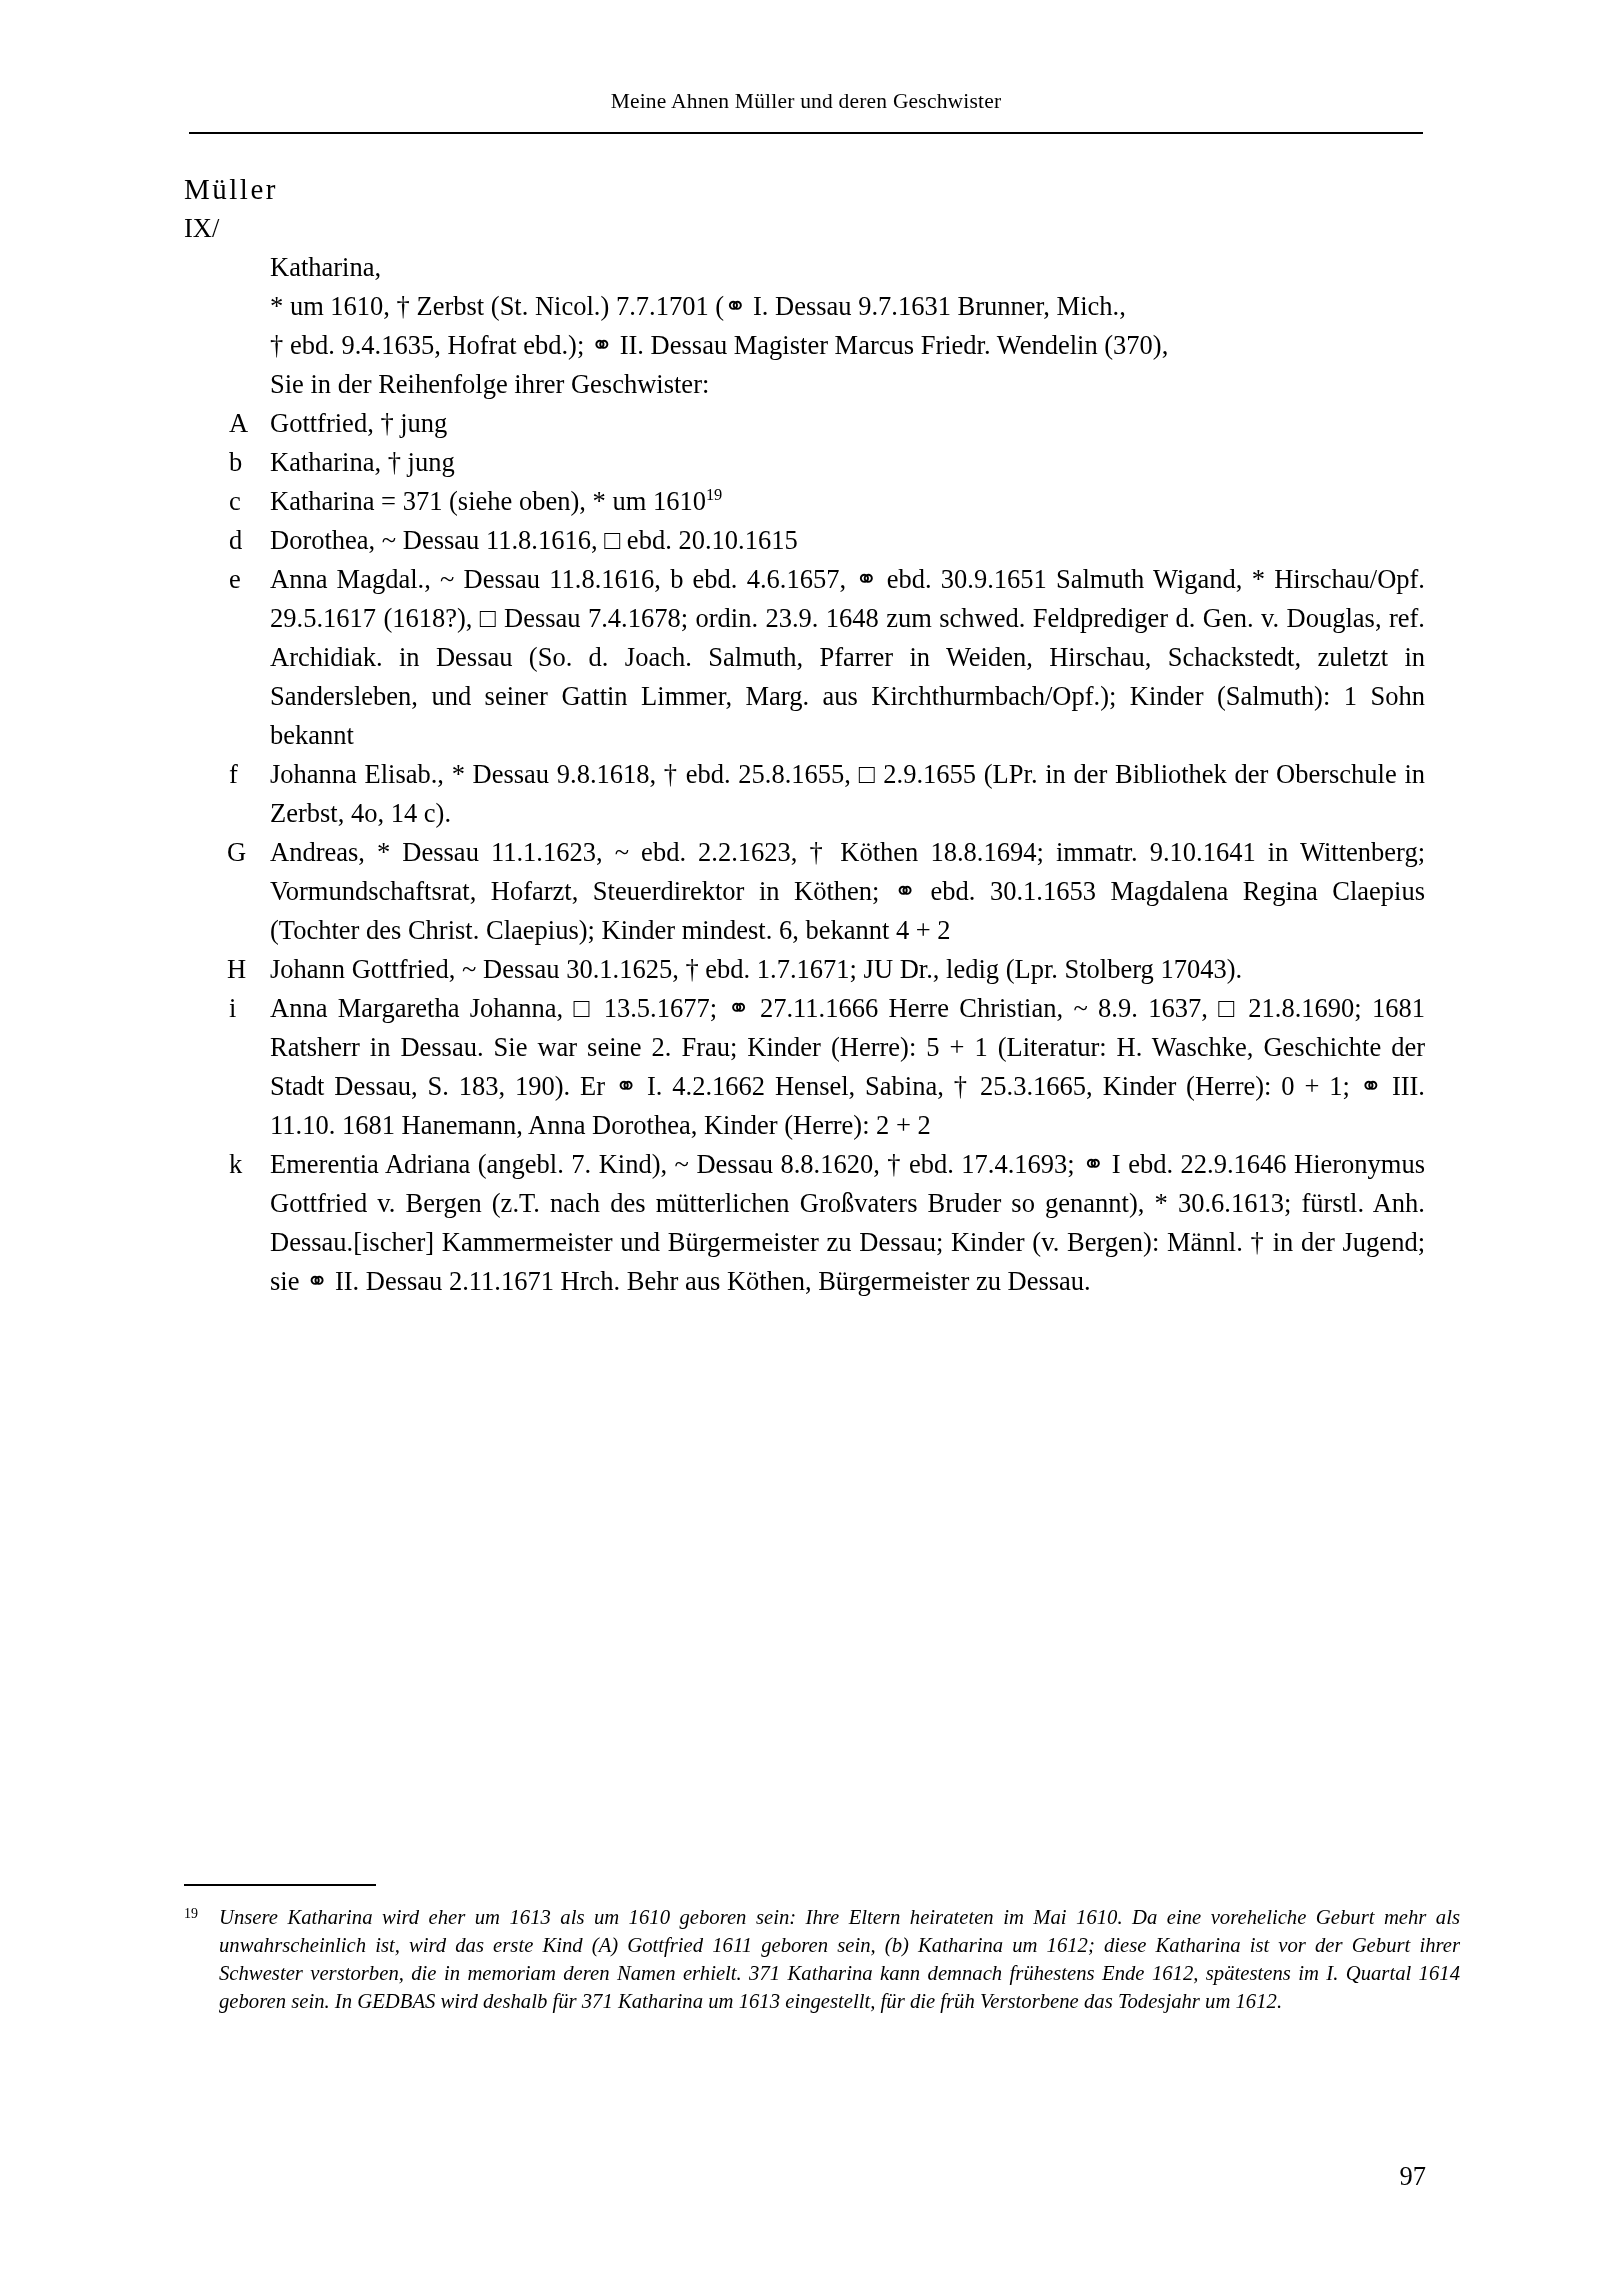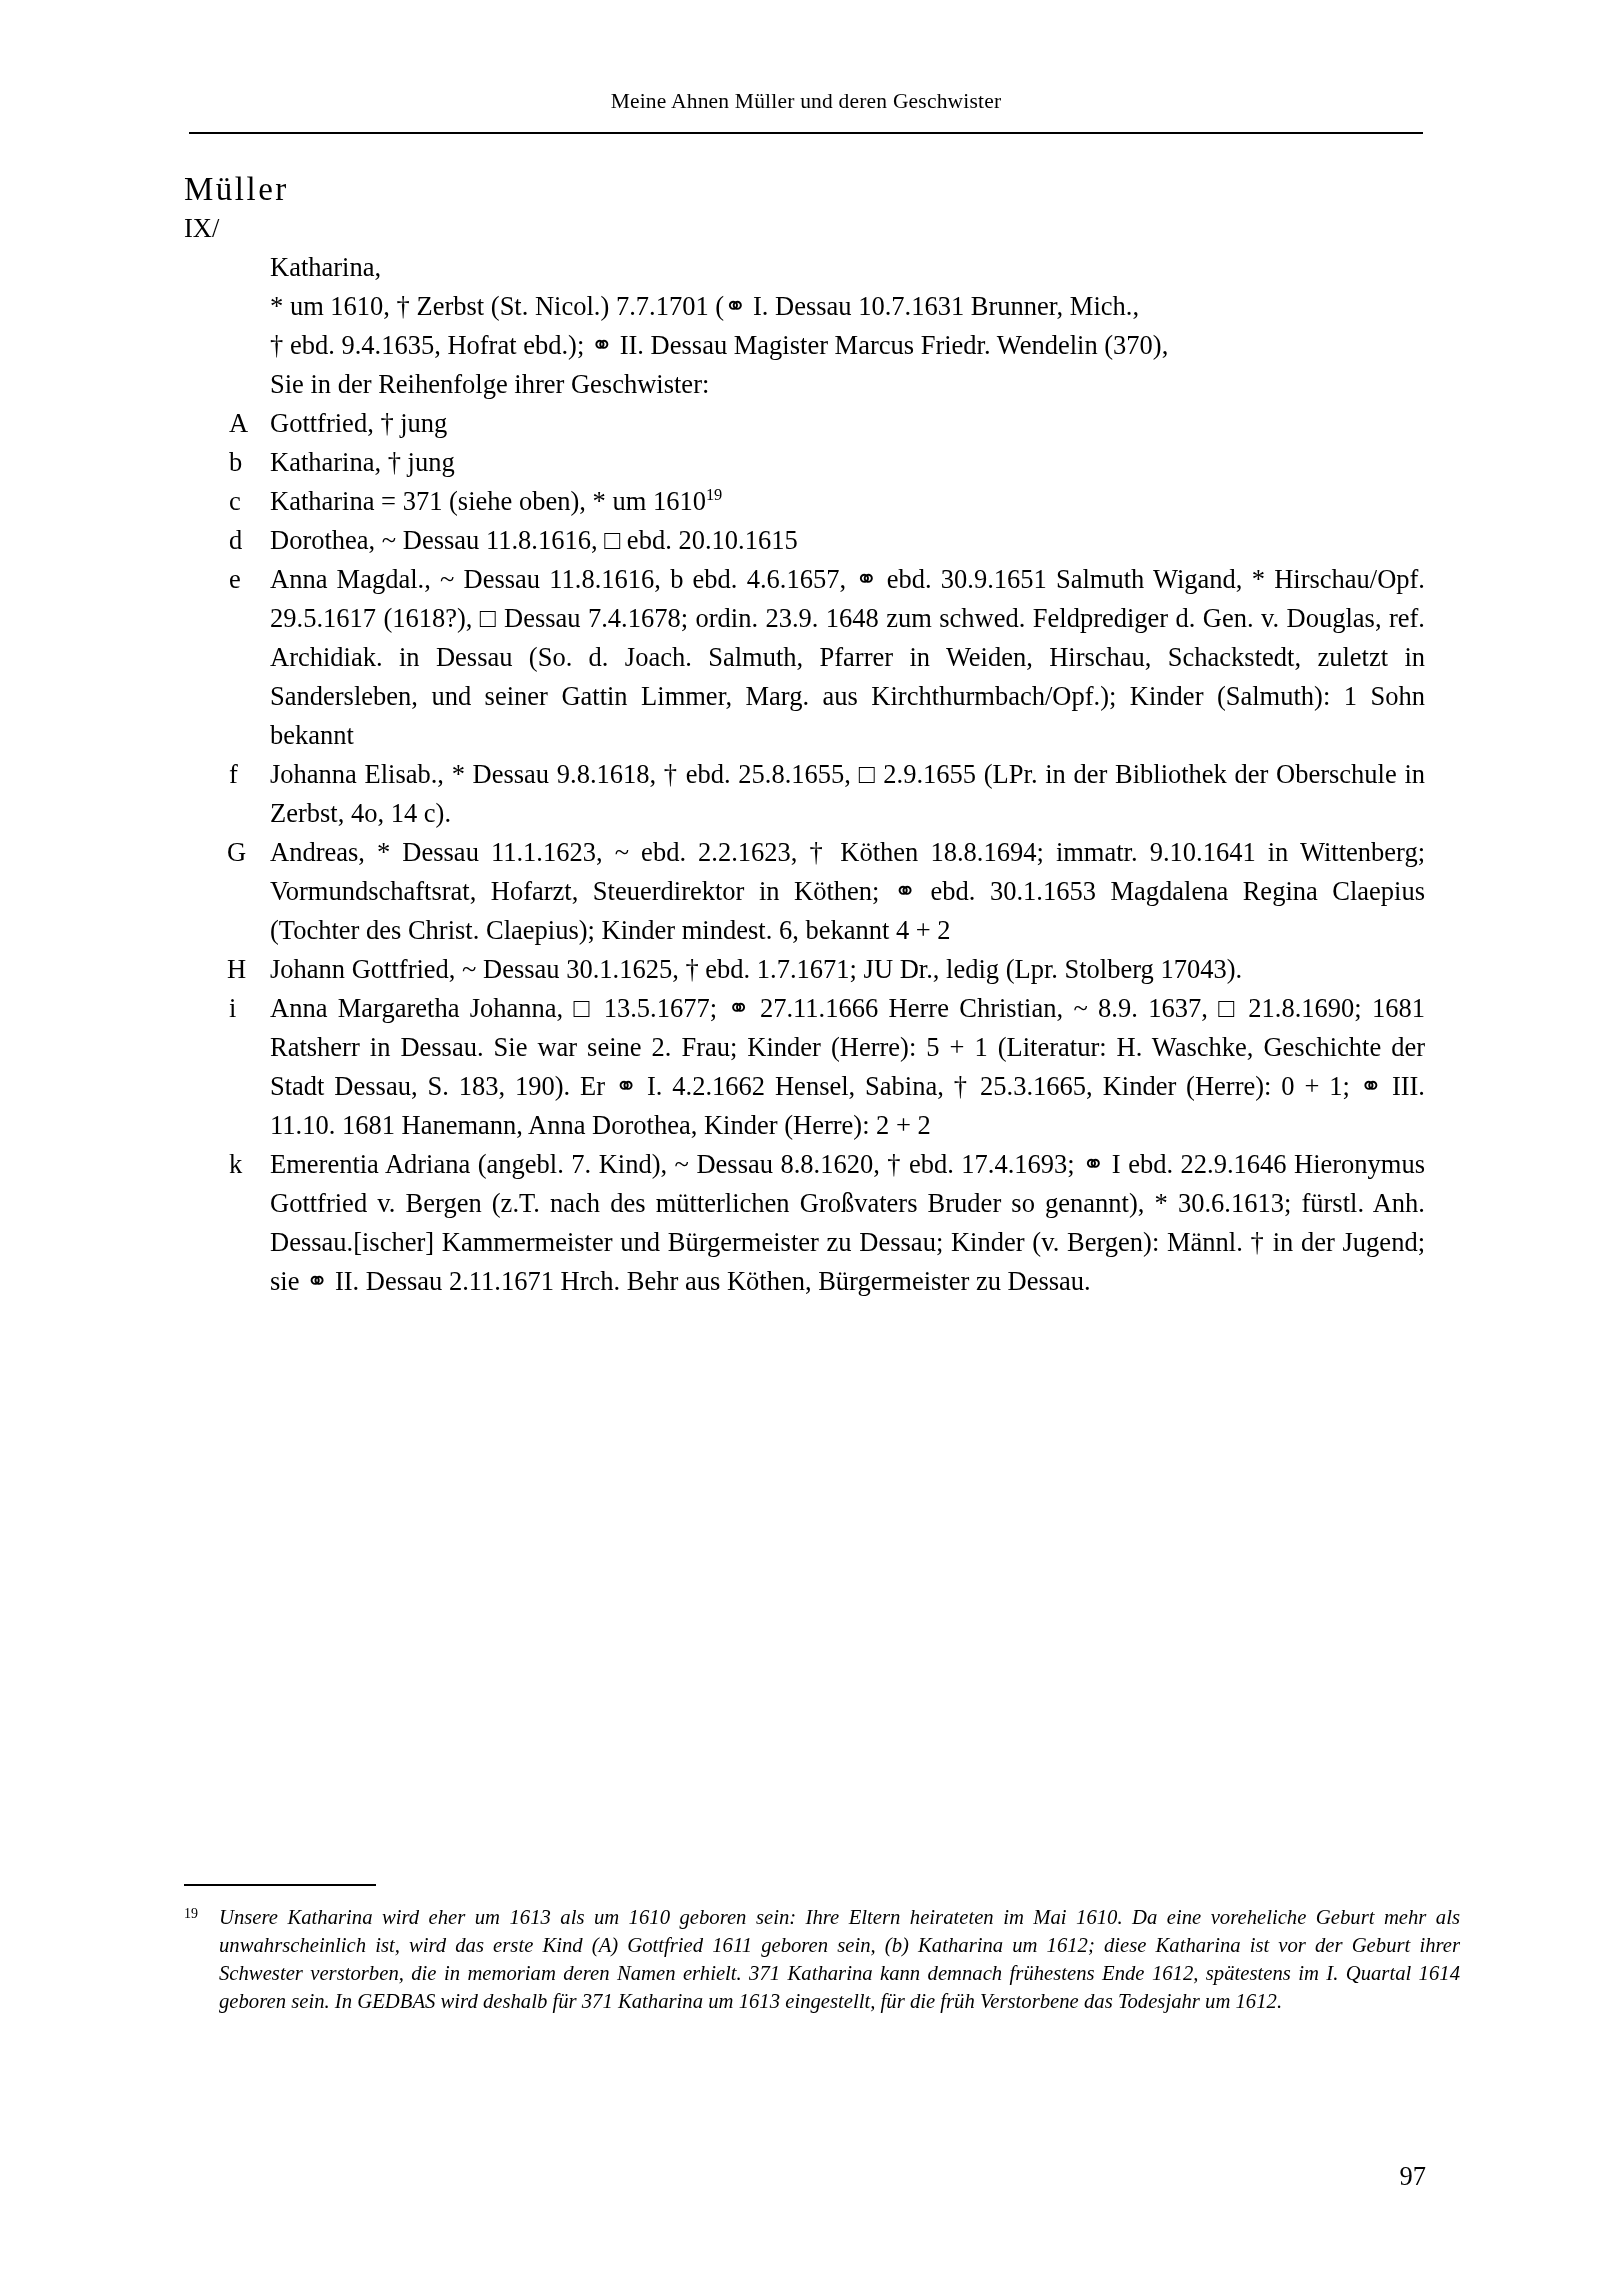--- a/index.html
+++ b/index.html
@@ -46,21 +46,21 @@
     position: absolute;
     left: 184px;
     top: 170px;
     width: 1241px;
     font-size: 26.5px;
     line-height: 39px;
   }
 
   .surname {
     letter-spacing: 2.5px;
-    font-size: 33px;
+    font-size: 29px;
     font-family: Liberation Serif, serif;
   }
   .gen-line {
     font-size: 26.5px;
   }
 
   
   .entry {
     position: relative;
     padding-left: 86px;
@@ -143,21 +143,21 @@
   <div class="runhead">Meine Ahnen Müller und deren Geschwister</div>
   <div class="runhead-rule"></div>
 
   <div class="content">
 
     <div class="surname">Müller</div>
     <div class="gen-line">IX/</div>
 
 
     <div class="noind">Katharina,</div>
-    <div class="noind">* um 1610, † Zerbst (St. Nicol.) 7.7.1701 (⚭ I. Dessau 10.7.1631 Brunner, Mich.,</div>
+    <div class="noind">* um 1610, † Zerbst (St. Nicol.) 7.7.1701 (⚭ I. Dessau 9.7.1631 Brunner, Mich.,</div>
     <div class="noind">† ebd. 9.4.1635, Hofrat ebd.); ⚭ II. Dessau Magister Marcus Friedr. Wendelin (370),</div>
     <div class="noind">Sie in der Reihenfolge ihrer Geschwister:</div>
 
     <div class="sib">
       <span class="mk">A</span>
       <span class="txt">Gottfried, † jung</span>
     </div>
 
     <div class="sib">
       <span class="mk">b</span>

